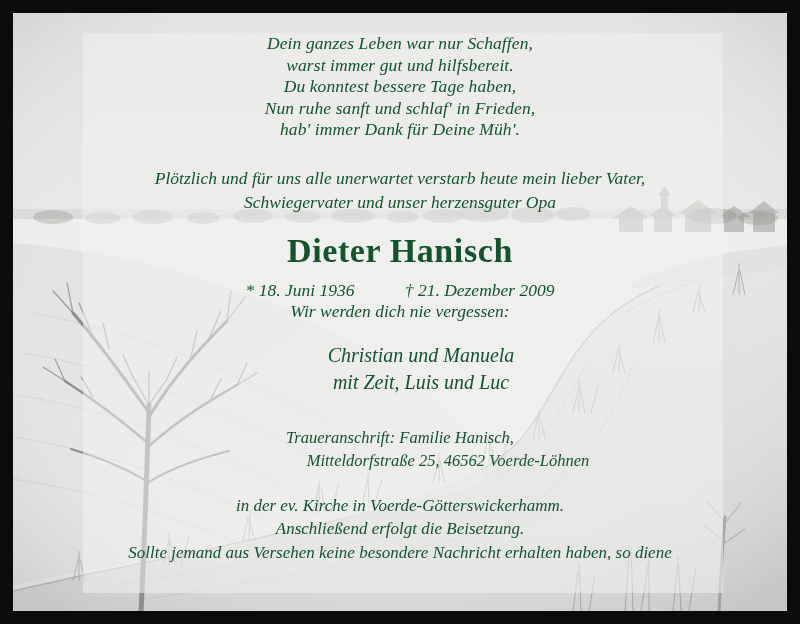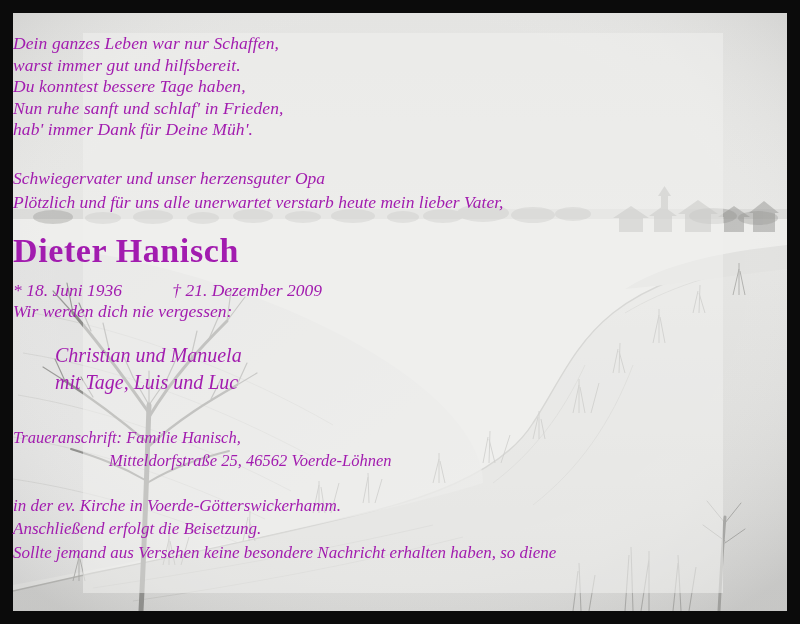--- a/index.html
+++ b/index.html
@@ -39,22 +39,22 @@
     width: 774px; height: 598px;
     overflow: hidden;
   }
   .artwork svg { display: block; }
 
   
   .content {
     position: absolute;
     left: 13px; top: 13px;
     width: 774px; height: 598px;
-    color: #a21caf;
-    text-align: left;
+    color: #14532d;
+    text-align: center;
   }
 
   .poem {
     margin-top: 20px;
     font-style: italic;
     font-size: 17.5px;
     line-height: 21.5px;
     letter-spacing: 0.1px;
   }
   .poem div { white-space: pre; }
@@ -260,36 +260,36 @@
 
     <div class="poem">
       <div>Dein ganzes Leben war nur Schaffen,</div>
       <div>warst immer gut und hilfsbereit.</div>
       <div>Du konntest bessere Tage haben,</div>
       <div>Nun ruhe sanft und schlaf' in Frieden,</div>
       <div>hab' immer Dank für Deine Müh'.</div>
     </div>
 
     <div class="intro">
+      <div>Plötzlich und für uns alle unerwartet verstarb heute mein lieber Vater,</div>
       <div>Schwiegervater und unser herzensguter Opa</div>
-      <div>Plötzlich und für uns alle unerwartet verstarb heute mein lieber Vater,</div>
     </div>
 
     <div class="name">Dieter Hanisch</div>
 
     <div class="dates">
       <span class="birth">* 18. Juni 1936</span>
       <span class="death">† 21. Dezember 2009</span>
     </div>
 
     <div class="farewell">Wir werden dich nie vergessen:</div>
 
     <div class="family">
       <div>Christian und Manuela</div>
-      <div>mit Tage, Luis und Luc</div>
+      <div>mit Zeit, Luis und Luc</div>
     </div>
 
     <div class="address">
       <span class="line1">Traueranschrift: Familie Hanisch,</span>
       <span class="line2">Mitteldorfstraße 25, 46562 Voerde-Löhnen</span>
     </div>
 
     <div class="service">
       <div>in der ev. Kirche in Voerde-Götterswickerhamm.</div>
       <div>Anschließend erfolgt die Beisetzung.</div>

